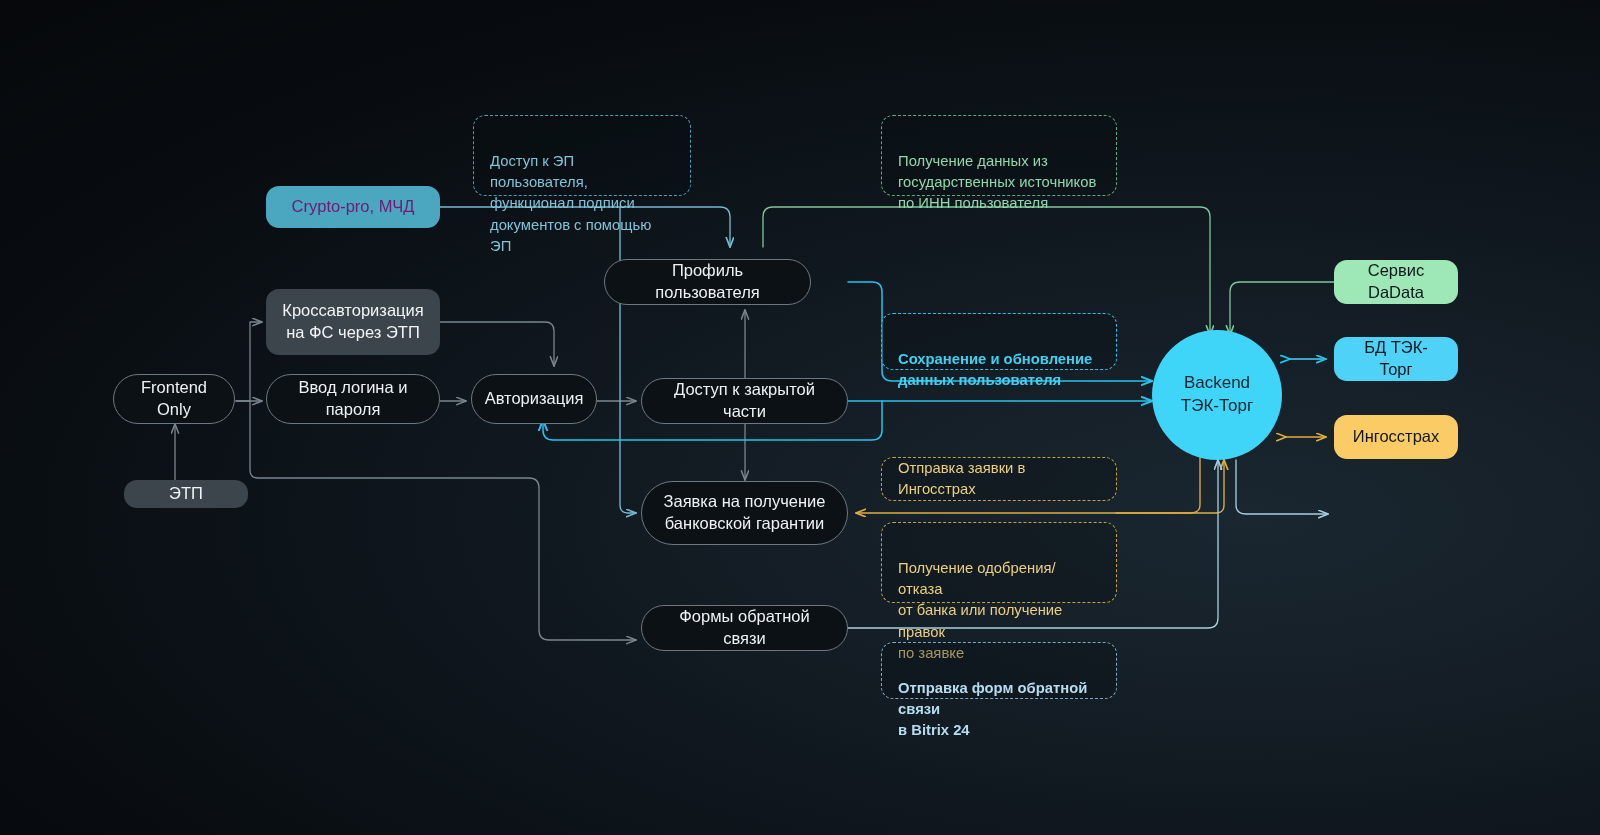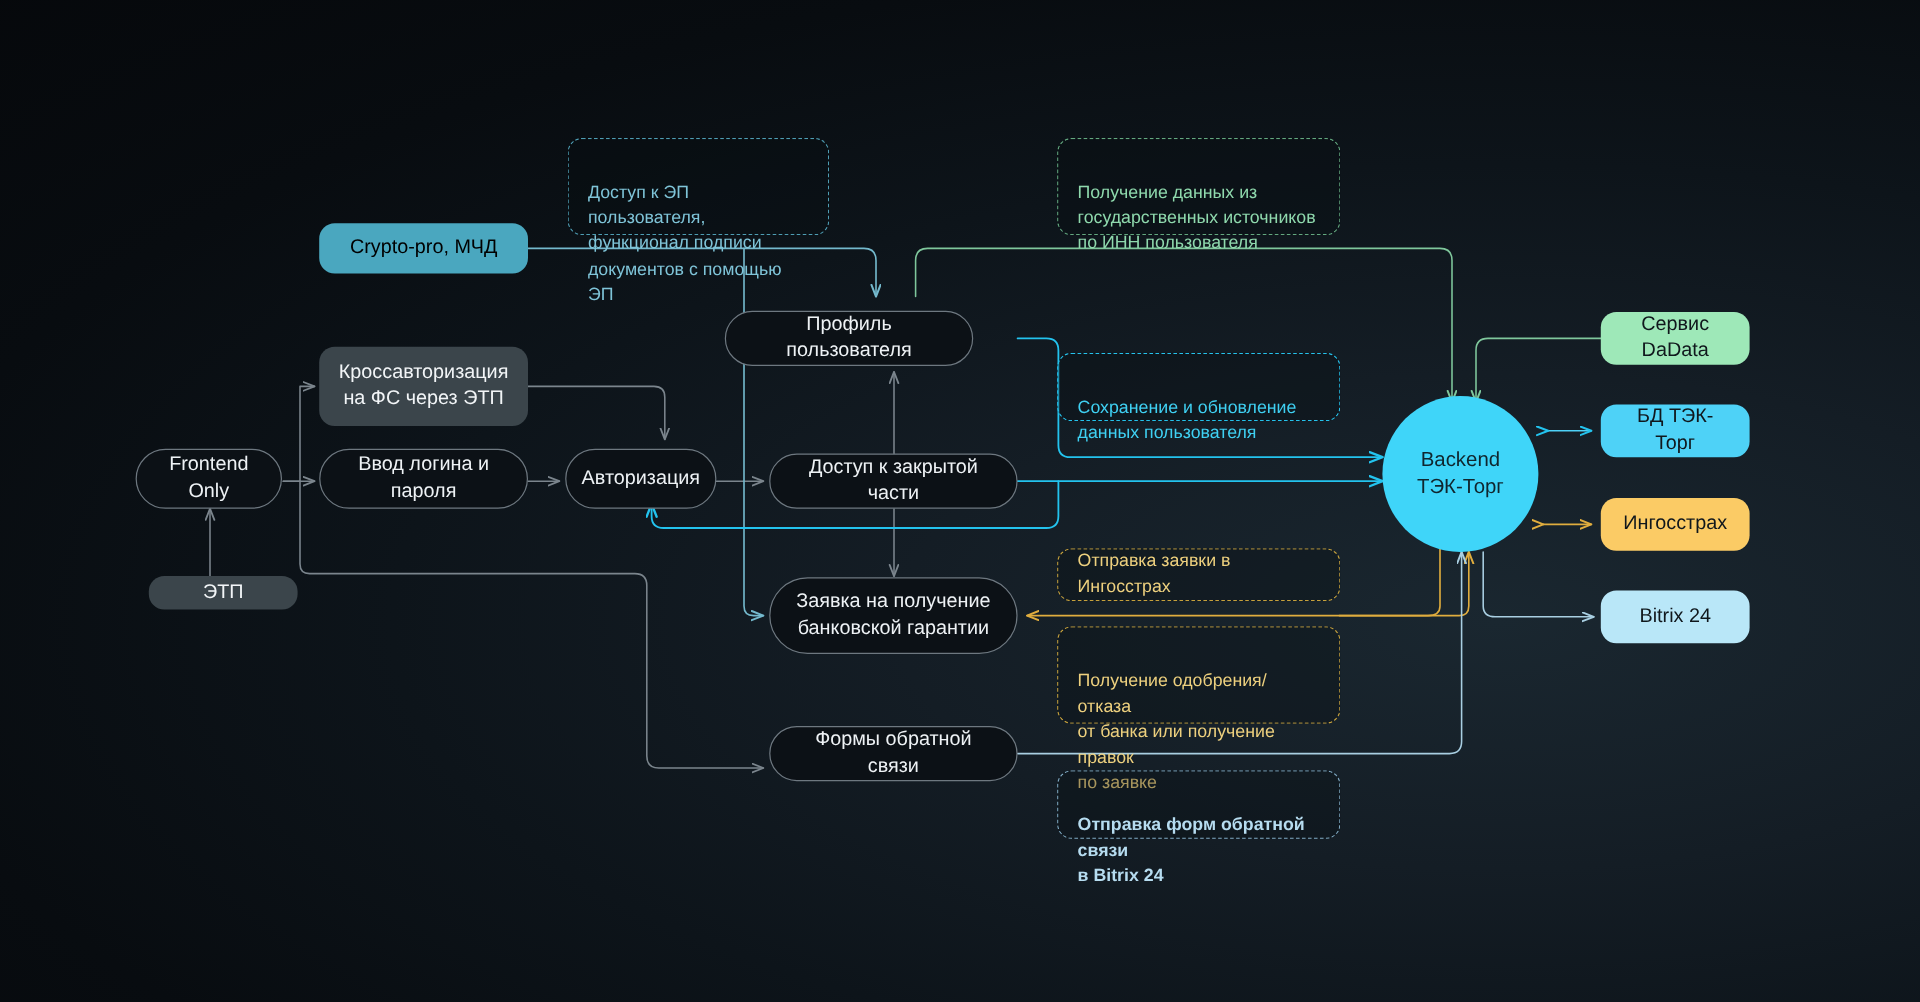--- a/index.html
+++ b/index.html
@@ -52,21 +52,21 @@
     padding: 6px 16px;
     border: none;
   }
   .chip {
     border-radius: 13px;
     font-size: 16.5px;
     color: #10171c;
     padding: 6px 14px;
     border: none;
   }
-  .chip-crypto { background: #4aa7bf; color: #000000; }
+  .chip-crypto { background: #4aa7bf; color: #701a75; }
   .chip-dadata { background: #9ee8b8; }
   .chip-bd     { background: #4ed2f7; }
   .chip-ingos  { background: #fbcb65; }
   .chip-bitrix { background: #b9e7f8; }
 
   .circle {
     position: absolute;
     border-radius: 50%;
     background: #3fd5f9;
     color: #10262e;
@@ -224,37 +224,34 @@
   </div>
 
   <div class="node chip chip-bd" style="left:1334px; top:337px; width:124px; height:44px;">
     <span>БД ТЭК-Торг</span>
   </div>
 
   <div class="node chip chip-ingos" style="left:1334px; top:415px; width:124px; height:44px;">
     <span>Ингосстрах</span>
   </div>
 
-  <div class="node chip chip-bitrix" style="left:1334px; top:492px; width:124px; height:44px;">
-    <span>Bitrix 24</span>
-  </div>
 
   <div class="note note-teal" style="left:473px; top:115px; width:218px; height:81px;">
     <span>Доступ к ЭП пользователя,
 функционал подписи
 документов с помощью ЭП</span>
   </div>
 
   <div class="note note-green" style="left:881px; top:115px; width:236px; height:81px;">
     <span>Получение данных из
 государственных источников
 по ИНН пользователя</span>
   </div>
 
-  <div class="note note-cyan" style="left:881px; top:294px; width:236px; height:57px;">
+  <div class="note note-cyan" style="left:881px; top:313px; width:236px; height:57px;font-weight:bold;">
     <span>Сохранение и обновление
 данных пользователя</span>
   </div>
 
   <div class="note note-yellow" style="left:881px; top:457px; width:236px; height:44px; display:flex; align-items:center;">
     <span>Отправка заявки в Ингосстрах</span>
   </div>
 
   <div class="note note-yellow" style="left:881px; top:522px; width:236px; height:81px;">
     <span>Получение одобрения/отказа

